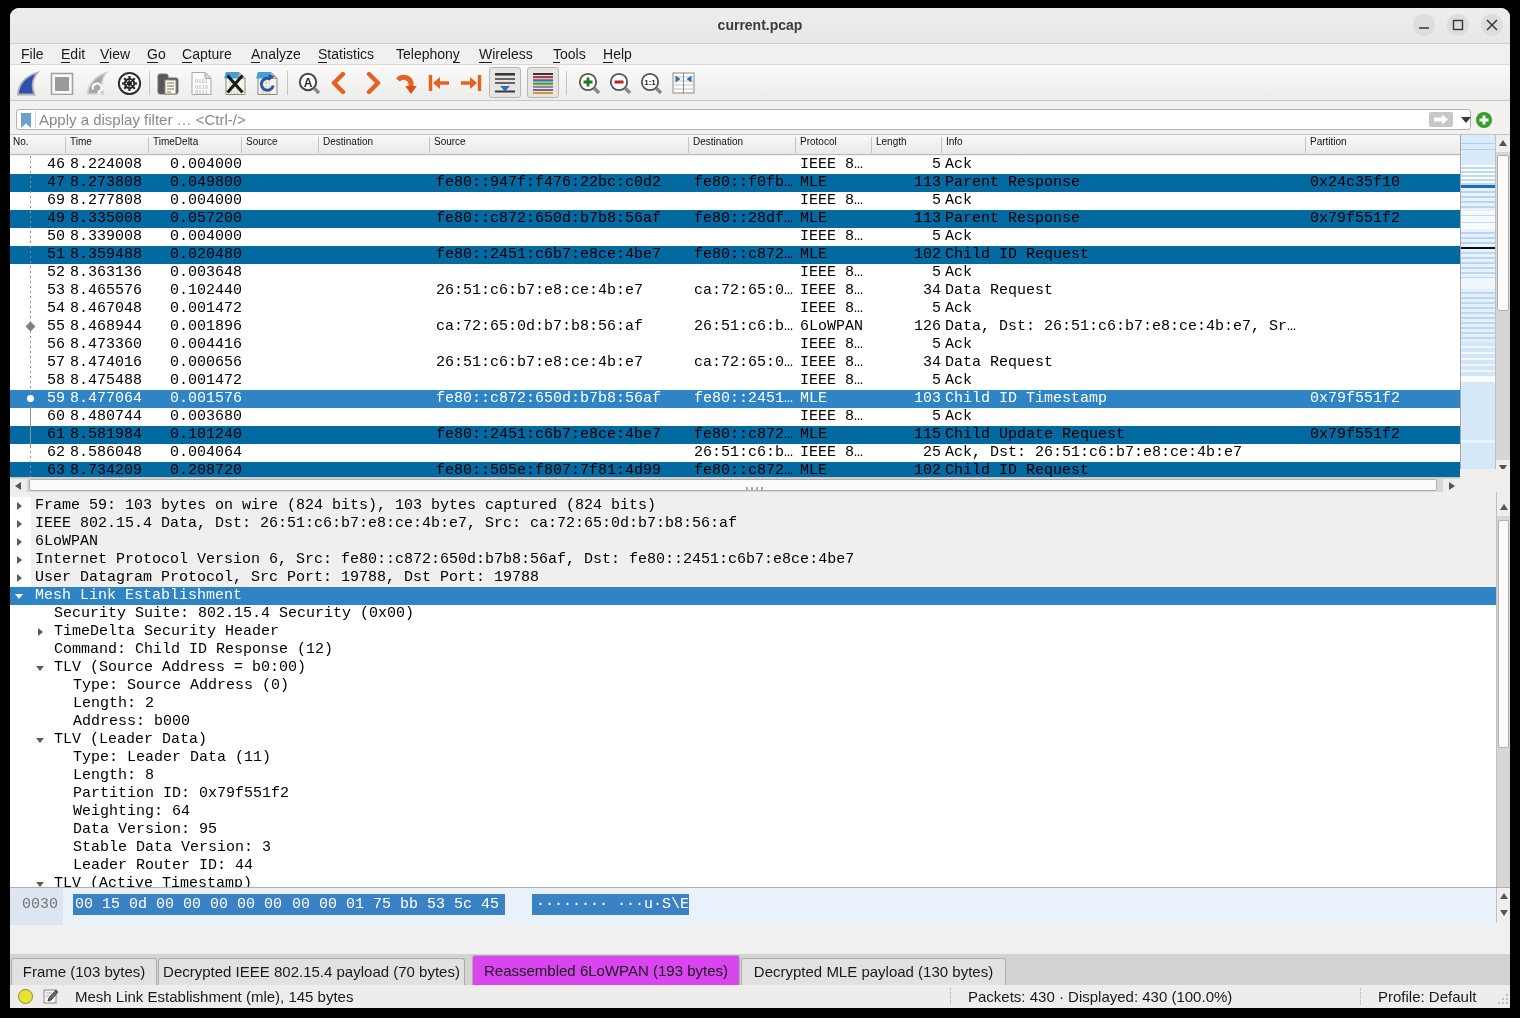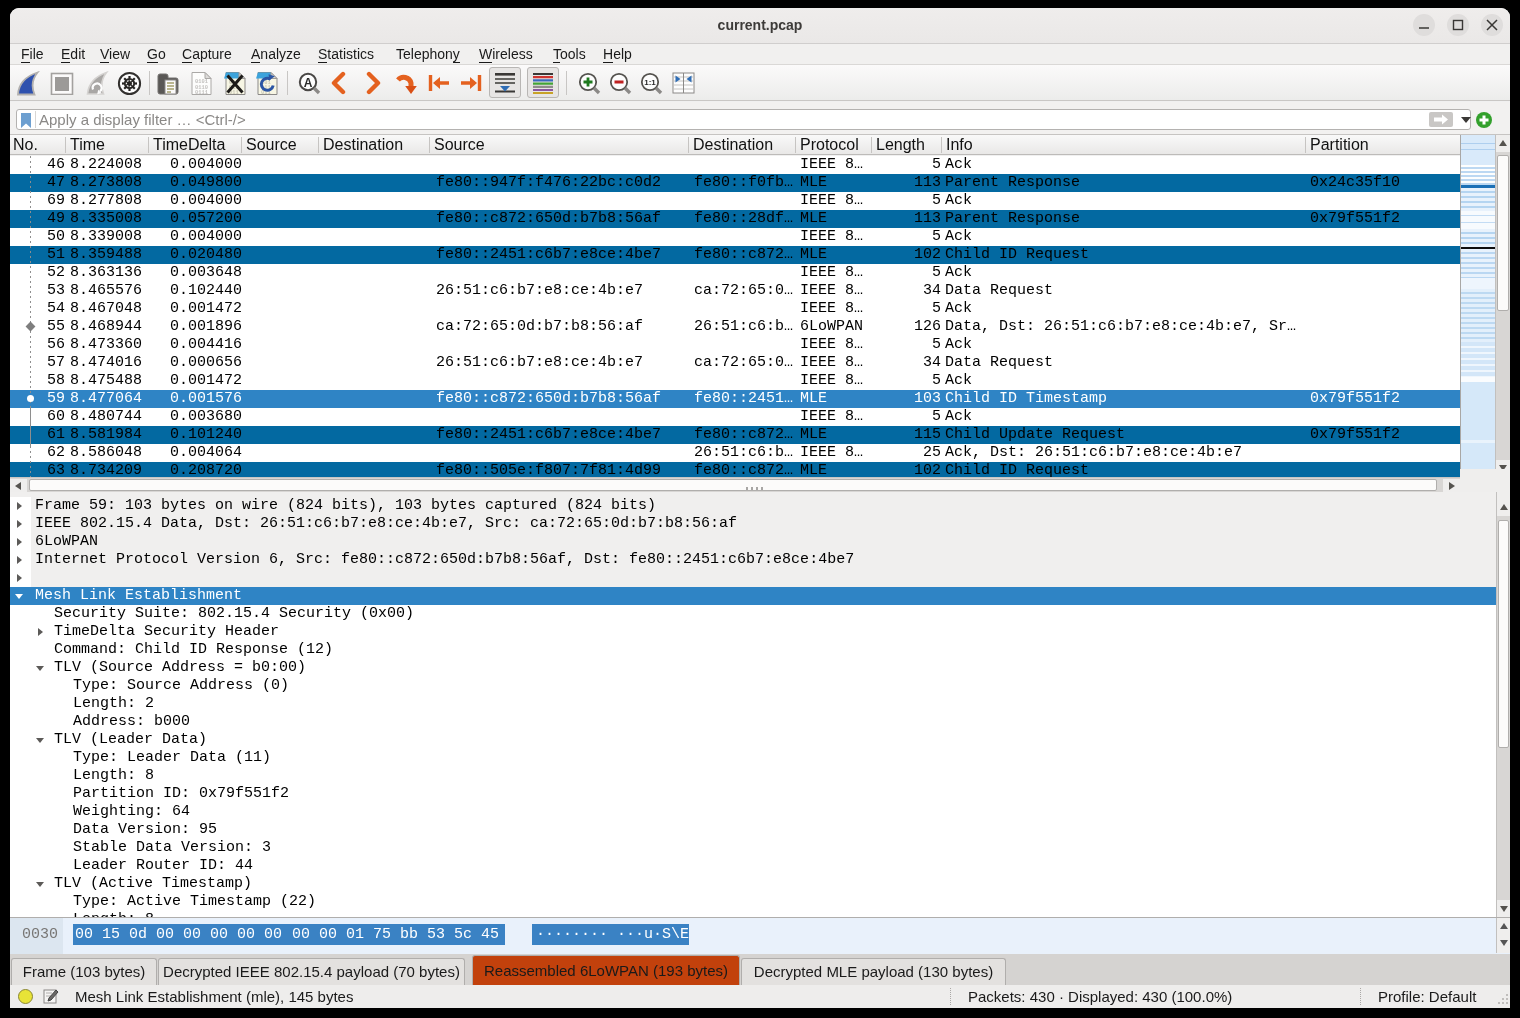--- a/index.html
+++ b/index.html
@@ -29,21 +29,21 @@
 .tbtn { position:absolute; top:2px; width:32px; height:31px; background:#e7e5e4;
   border:1px solid #b8b6b4; border-radius:3px; }
 
 #filterbar { position:absolute; left:0; top:94px; width:1500px; height:33px;
   background:#f2f1f0; border-bottom:1px solid #c6c4c2; }
 #filterbox { position:absolute; left:6px; top:7px; width:1455px; height:21px;
   background:#fff; border:1px solid #b4b2b0; border-radius:3px; }
 #filtertext { position:absolute; left:22px; top:1px; font-size:15px; color:#8a8886; }
 
 #hdr { position:absolute; left:0; top:127px; width:1484px; height:20px;
-  background:linear-gradient(#f9f9f9,#e9e8e7); border-bottom:1px solid #bdbbb9; font-size:16px; color:#111; }
+  background:linear-gradient(#f9f9f9,#e9e8e7); border-bottom:1px solid #bdbbb9; font-size:10px; color:#111; }
 #hdr span { position:absolute; top:1px; }
 .hsep { position:absolute; top:2px; width:1px; height:16px; background:#c6c4c2; }
 #list { position:absolute; left:0; top:148px; width:1450px; height:321px; background:#fff; overflow:hidden; }
 .r { position:absolute; left:0; width:1450px; height:18px; }
 .rb { background:#0369a1; }
 .sel { background:#2f84c5; }
 .sel span { color:#fff; }
 .r span { position:absolute; top:0; font-family:"Liberation Mono", monospace; font-size:15px; line-height:18px; white-space:pre; }
 .cno { left:0px; width:55px; text-align:right; }
 .ct { left:60px; } .cd { left:160px; } .cs { left:426px; } .cds { left:684px; }
@@ -62,30 +62,30 @@
 #details { position:absolute; left:0; top:484px; width:1486px; height:425px; background:#fff; overflow:hidden; }
 #detgray { position:absolute; left:0; top:0; width:1486px; height:95px; background:#f0efee; }
 .dl { position:absolute; left:0; width:1486px; height:18px; }
 .dl span { position:absolute; font-family:"Liberation Mono", monospace; font-size:15px; line-height:18px; white-space:pre; color:#000; }
 .dsel { background:#2f84c5; }
 .dsel span { color:#fff; }
 .tri-r { position:absolute; top:5px; width:0; height:0; border-left:5px solid #5c5a58; border-top:4px solid transparent; border-bottom:4px solid transparent; }
 .tri-d { position:absolute; top:7px; width:0; height:0; border-top:5px solid #5c5a58; border-left:4.5px solid transparent; border-right:4.5px solid transparent; }
 #vsb2 { position:absolute; left:1486px; top:484px; width:14px; height:425px; background:#d8d6d4; border-left:1px solid #c2c0be; }
 
-#hexpane { position:absolute; left:0; top:909px; width:1500px; height:37px; background:#e9f1fb; border-top:1px solid #b0aeac; }
+#hexpane { position:absolute; left:0; top:879px; width:1500px; height:37px; background:#e9f1fb; border-top:1px solid #b0aeac; }
 #hexoffbg { position:absolute; left:0; top:0; width:53px; height:37px; background:#dce6f0; }
 .mm { position:absolute; left:0; width:34px; }
 #hexsb { position:absolute; left:1486px; top:0px; width:14px; height:35px; background:#efeeed; border-left:1px solid #c2c0be; }
 .hexhl { position:absolute; top:6px; height:21px; background:#3a82c4; }
 
 #tabbar { position:absolute; left:0; top:946px; width:1500px; height:31px; background:#d5d3d1; }
 #cornerbr { position:absolute; left:1450px; top:461px; width:50px; height:23px; background:#efeeed; }
 .tab { position:absolute; top:4px; height:27px; background:#e3e1df; border:1px solid #b0aeac; border-bottom:none; border-radius:3px 3px 0 0; font-size:15px; color:#1a1a1a; text-align:center; line-height:26px; padding:0 2px; white-space:nowrap; overflow:hidden; }
-.tabactive { top:1px; height:30px; background:#c2410c; line-height:29px; }
+.tabactive { top:1px; height:30px; background:#d946ef; line-height:29px; }
 
 #statusbar { position:absolute; left:0; top:977px; width:1500px; height:23px; background:#eeedec; font-size:15px; color:#1a1a1a; }
 #statusbar .st { position:absolute; top:3px; }
 .ssep { position:absolute; top:3px; width:1px; height:17px; border-left:1px dotted #aaa8a6; }
 
 .sar { position:absolute; width:0; height:0; }
 .thumb { position:absolute; background:#fcfbfa; border:1px solid #b0aeac; border-radius:2px; }
 </style>
 </head>
 <body>
@@ -533,20 +533,21 @@
     <div class="dl" style="top:41px">
         <i class="tri-r" style="left:7px"></i>
         <span style="left:25px">6LoWPAN</span>
       </div>
     <div class="dl" style="top:59px">
         <i class="tri-r" style="left:7px"></i>
         <span style="left:25px">Internet Protocol Version 6, Src: fe80::c872:650d:b7b8:56af, Dst: fe80::2451:c6b7:e8ce:4be7</span>
       </div>
     <div class="dl" style="top:77px">
         <i class="tri-r" style="left:7px"></i>
+        <span style="left:25px">User Datagram Protocol, Src Port: 19788, Dst Port: 19788</span>
       </div>
     <div class="dl dsel" style="top:95px">
         <i class="tri-d" style="left:5px;border-top-color:#fff"></i>
         <span style="left:25px">Mesh Link Establishment</span>
       </div>
     <div class="dl" style="top:113px">
         <span style="left:44px">Security Suite: 802.15.4 Security (0x00)</span>
       </div>
     <div class="dl" style="top:131px">
         <i class="tri-r" style="left:28px"></i>

